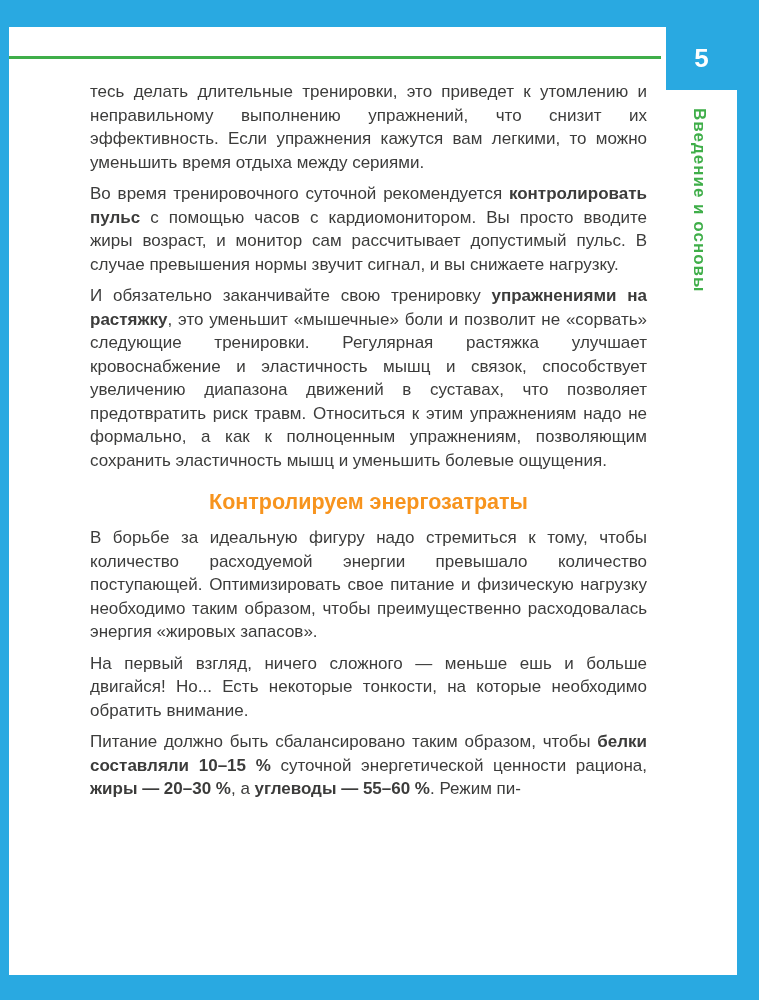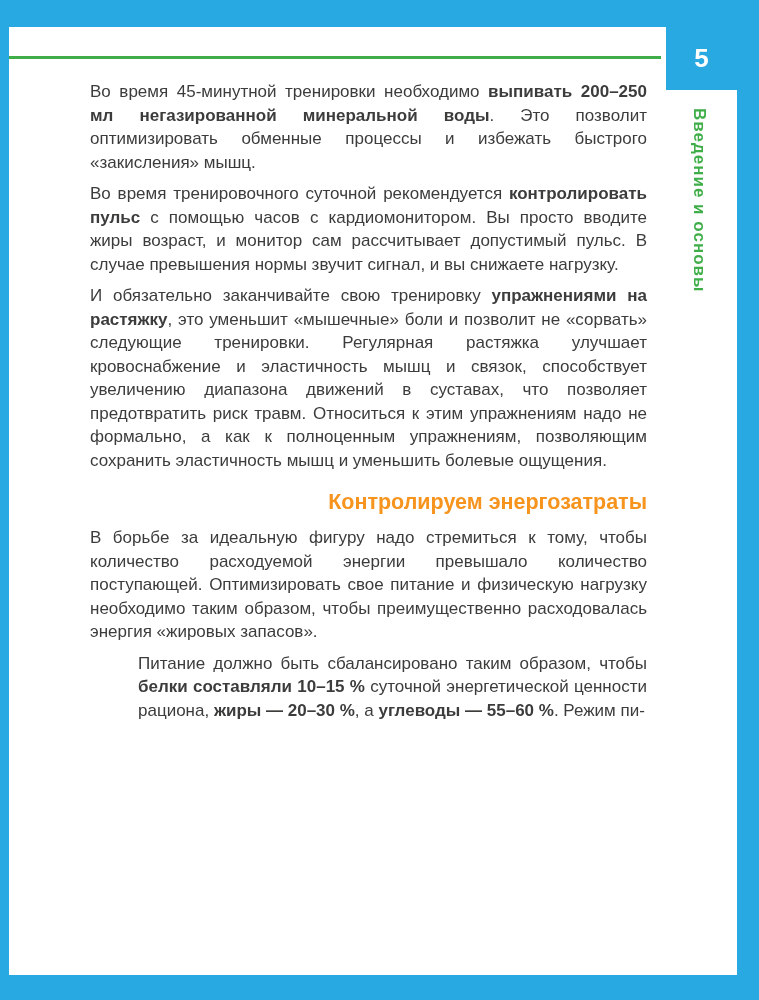--- a/index.html
+++ b/index.html
@@ -38,45 +38,46 @@
     font-weight: bold; font-size: 17px; letter-spacing: 1px;
     white-space: nowrap;
   }
   .content {
     position: absolute; top: 80px; left: 90px; width: 557px;
     color: var(--text);
     font-size: 17px; line-height: 23.5px;
     text-align: justify;
   }
   .content p { margin: 0 0 8px 0; }
-  .content p:last-child { margin-bottom: 0; margin-left: 48px; }
+  .content p:last-child { margin-bottom: 0; }
   .content h2 {
     color: var(--heading);
     font-size: 21.5px; line-height: 26px; font-weight: bold;
     margin: 17px 0 11px 0;
-    text-align: right;
+    text-align: center;
   }
   .content strong { font-weight: bold; }
 </style>
 </head>
 <body>
 
 <div class="frame frame-top"></div>
 <div class="frame frame-bottom"></div>
 <div class="frame frame-left"></div>
 <div class="frame frame-right"></div>
 
 <div class="green-rule"></div>
 
 <div class="page-tab">
   <span class="page-number">5</span>
 </div>
 
 <div class="vertical-title">Введение и основы</div>
 
 <div class="content">
-    <p><span>Во время 45-минутной тренировки необходимо </span><strong>выпивать 200–250 мл негазированной минеральной воды</strong><span>. Это позволит оптимизировать обменные процессы и избежать быстрого «закисления» мышц.</span></p>
+    <p><span>тесь делать длительные тренировки, это приведет к утомлению и неправильному выполнению упражнений, что снизит их эффективность. Если упражнения кажутся вам легкими, то можно уменьшить время отдыха между сериями.</span></p>
     <p><span>Во время тренировочного суточной рекомендуется </span><strong>контролировать пульс</strong><span> с помощью часов с кардиомонитором. Вы просто вводите жиры возраст, и монитор сам рассчитывает допустимый пульс. В случае превышения нормы звучит сигнал, и вы снижаете нагрузку.</span></p>
     <p><span>И обязательно заканчивайте свою тренировку </span><strong>упражнениями на растяжку</strong><span>, это уменьшит «мышечные» боли и позволит не «сорвать» следующие тренировки. Регулярная растяжка улучшает кровоснабжение и эластичность мышц и связок, способствует увеличению диапазона движений в суставах, что позволяет предотвратить риск травм. Относиться к этим упражнениям надо не формально, а как к полноценным упражнениям, позволяющим сохранить эластичность мышц и уменьшить болевые ощущения.</span></p>
     <h2><span>Контролируем энергозатраты</span></h2>
     <p><span>В борьбе за идеальную фигуру надо стремиться к тому, чтобы количество расходуемой энергии превышало количество поступающей. Оптимизировать свое питание и физическую нагрузку необходимо таким образом, чтобы преимущественно расходовалась энергия «жировых запасов».</span></p>
+    <p><span>На первый взгляд, ничего сложного — меньше ешь и больше двигайся! Но... Есть некоторые тонкости, на которые необходимо обратить внимание.</span></p>
     <p><span>Питание должно быть сбалансировано таким образом, чтобы </span><strong>белки составляли 10–15 %</strong><span> суточной энергетической ценности рациона, </span><strong>жиры — 20–30 %</strong><span>, а </span><strong>углеводы — 55–60 %</strong><span>. Режим пи-</span></p>
   </div>
 
 </body></html>

